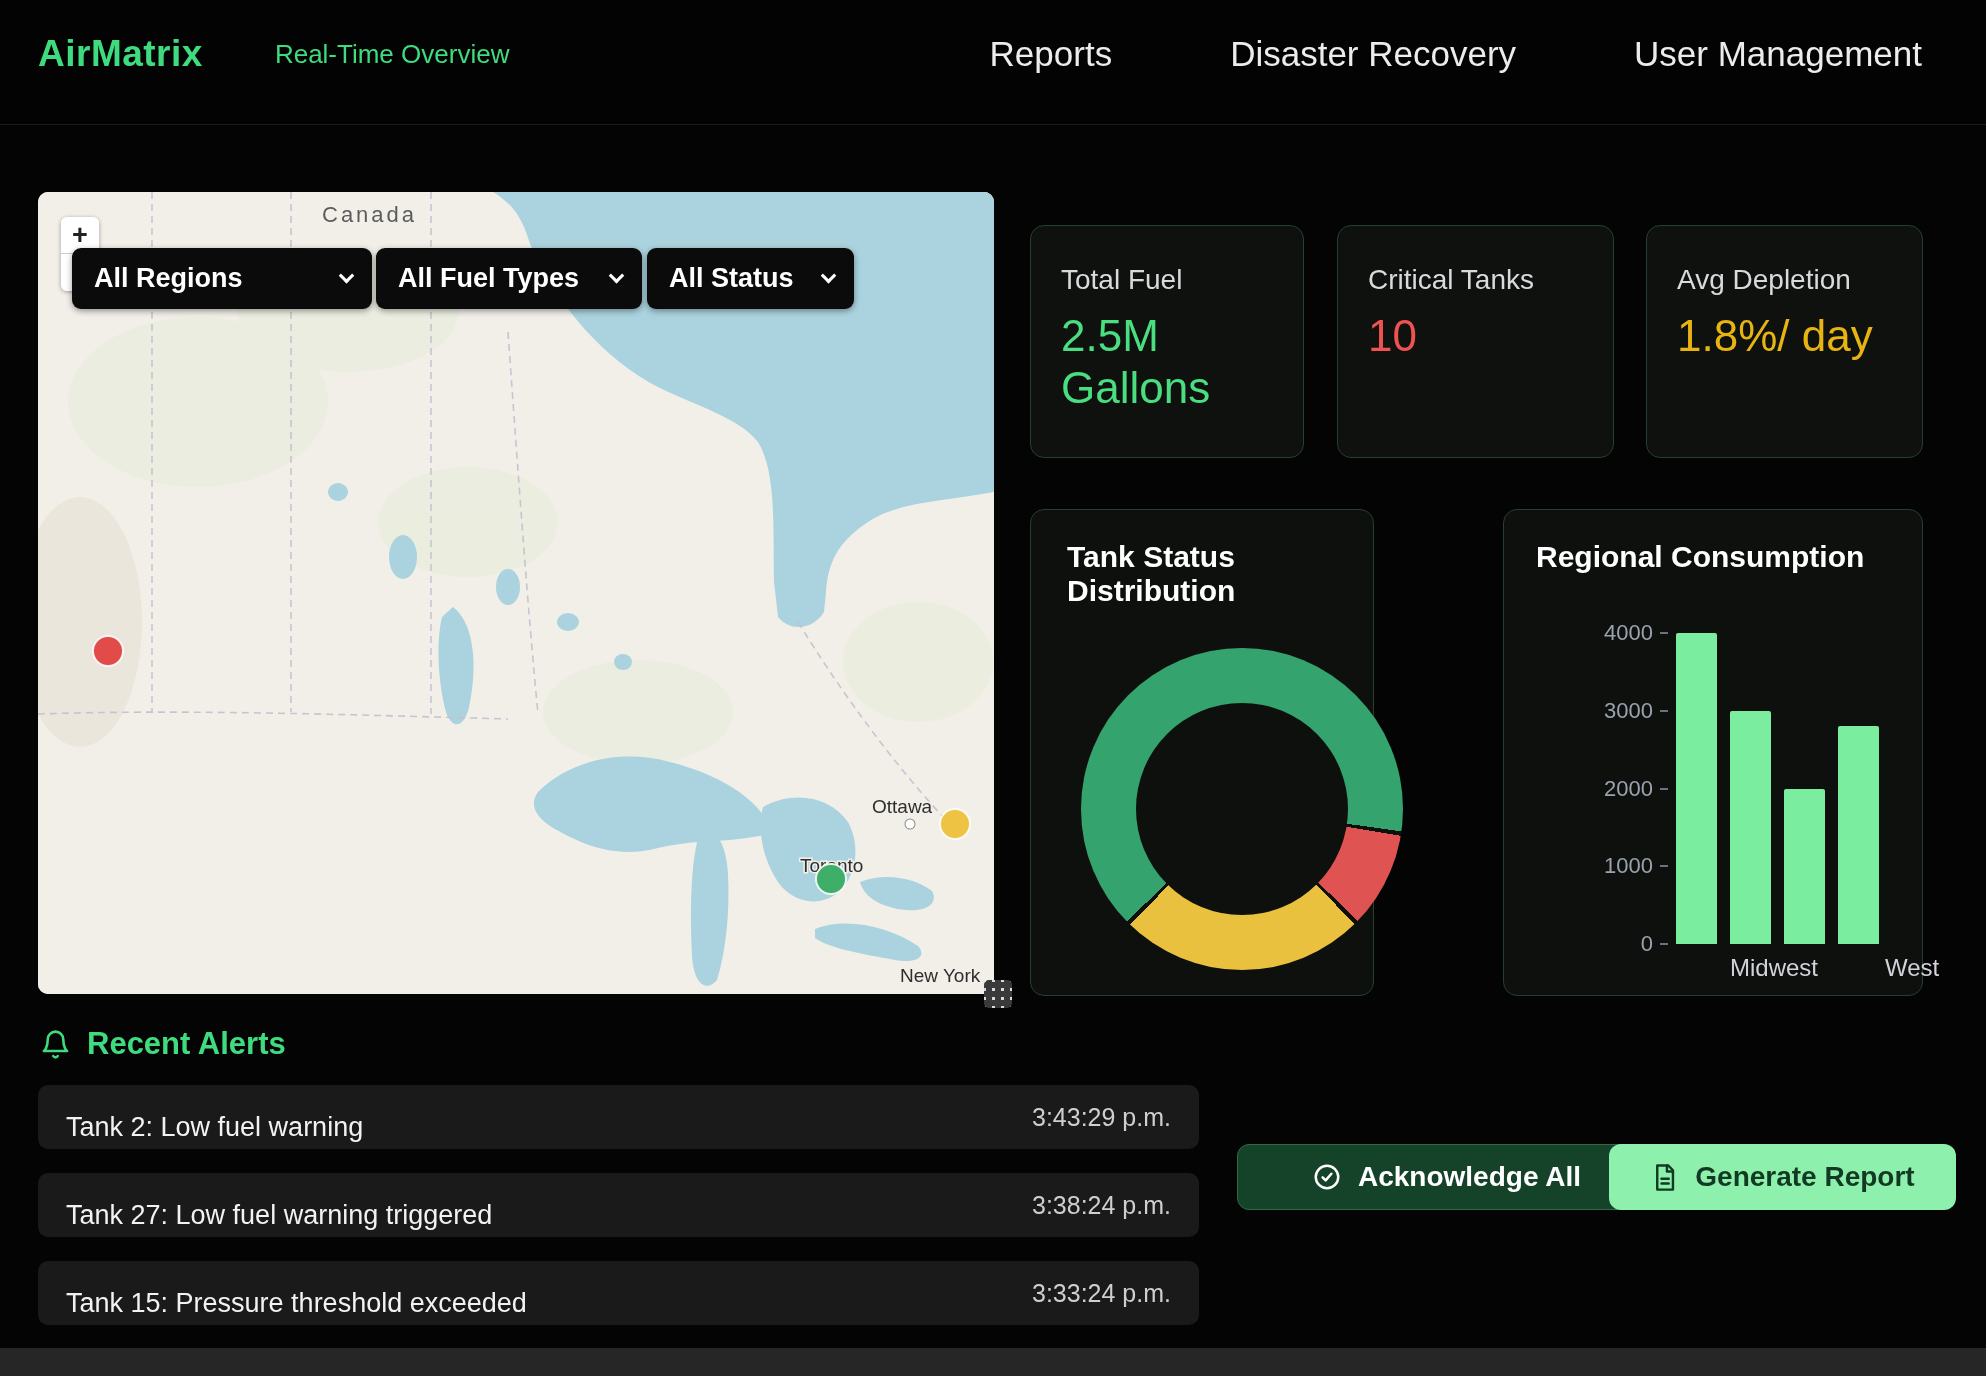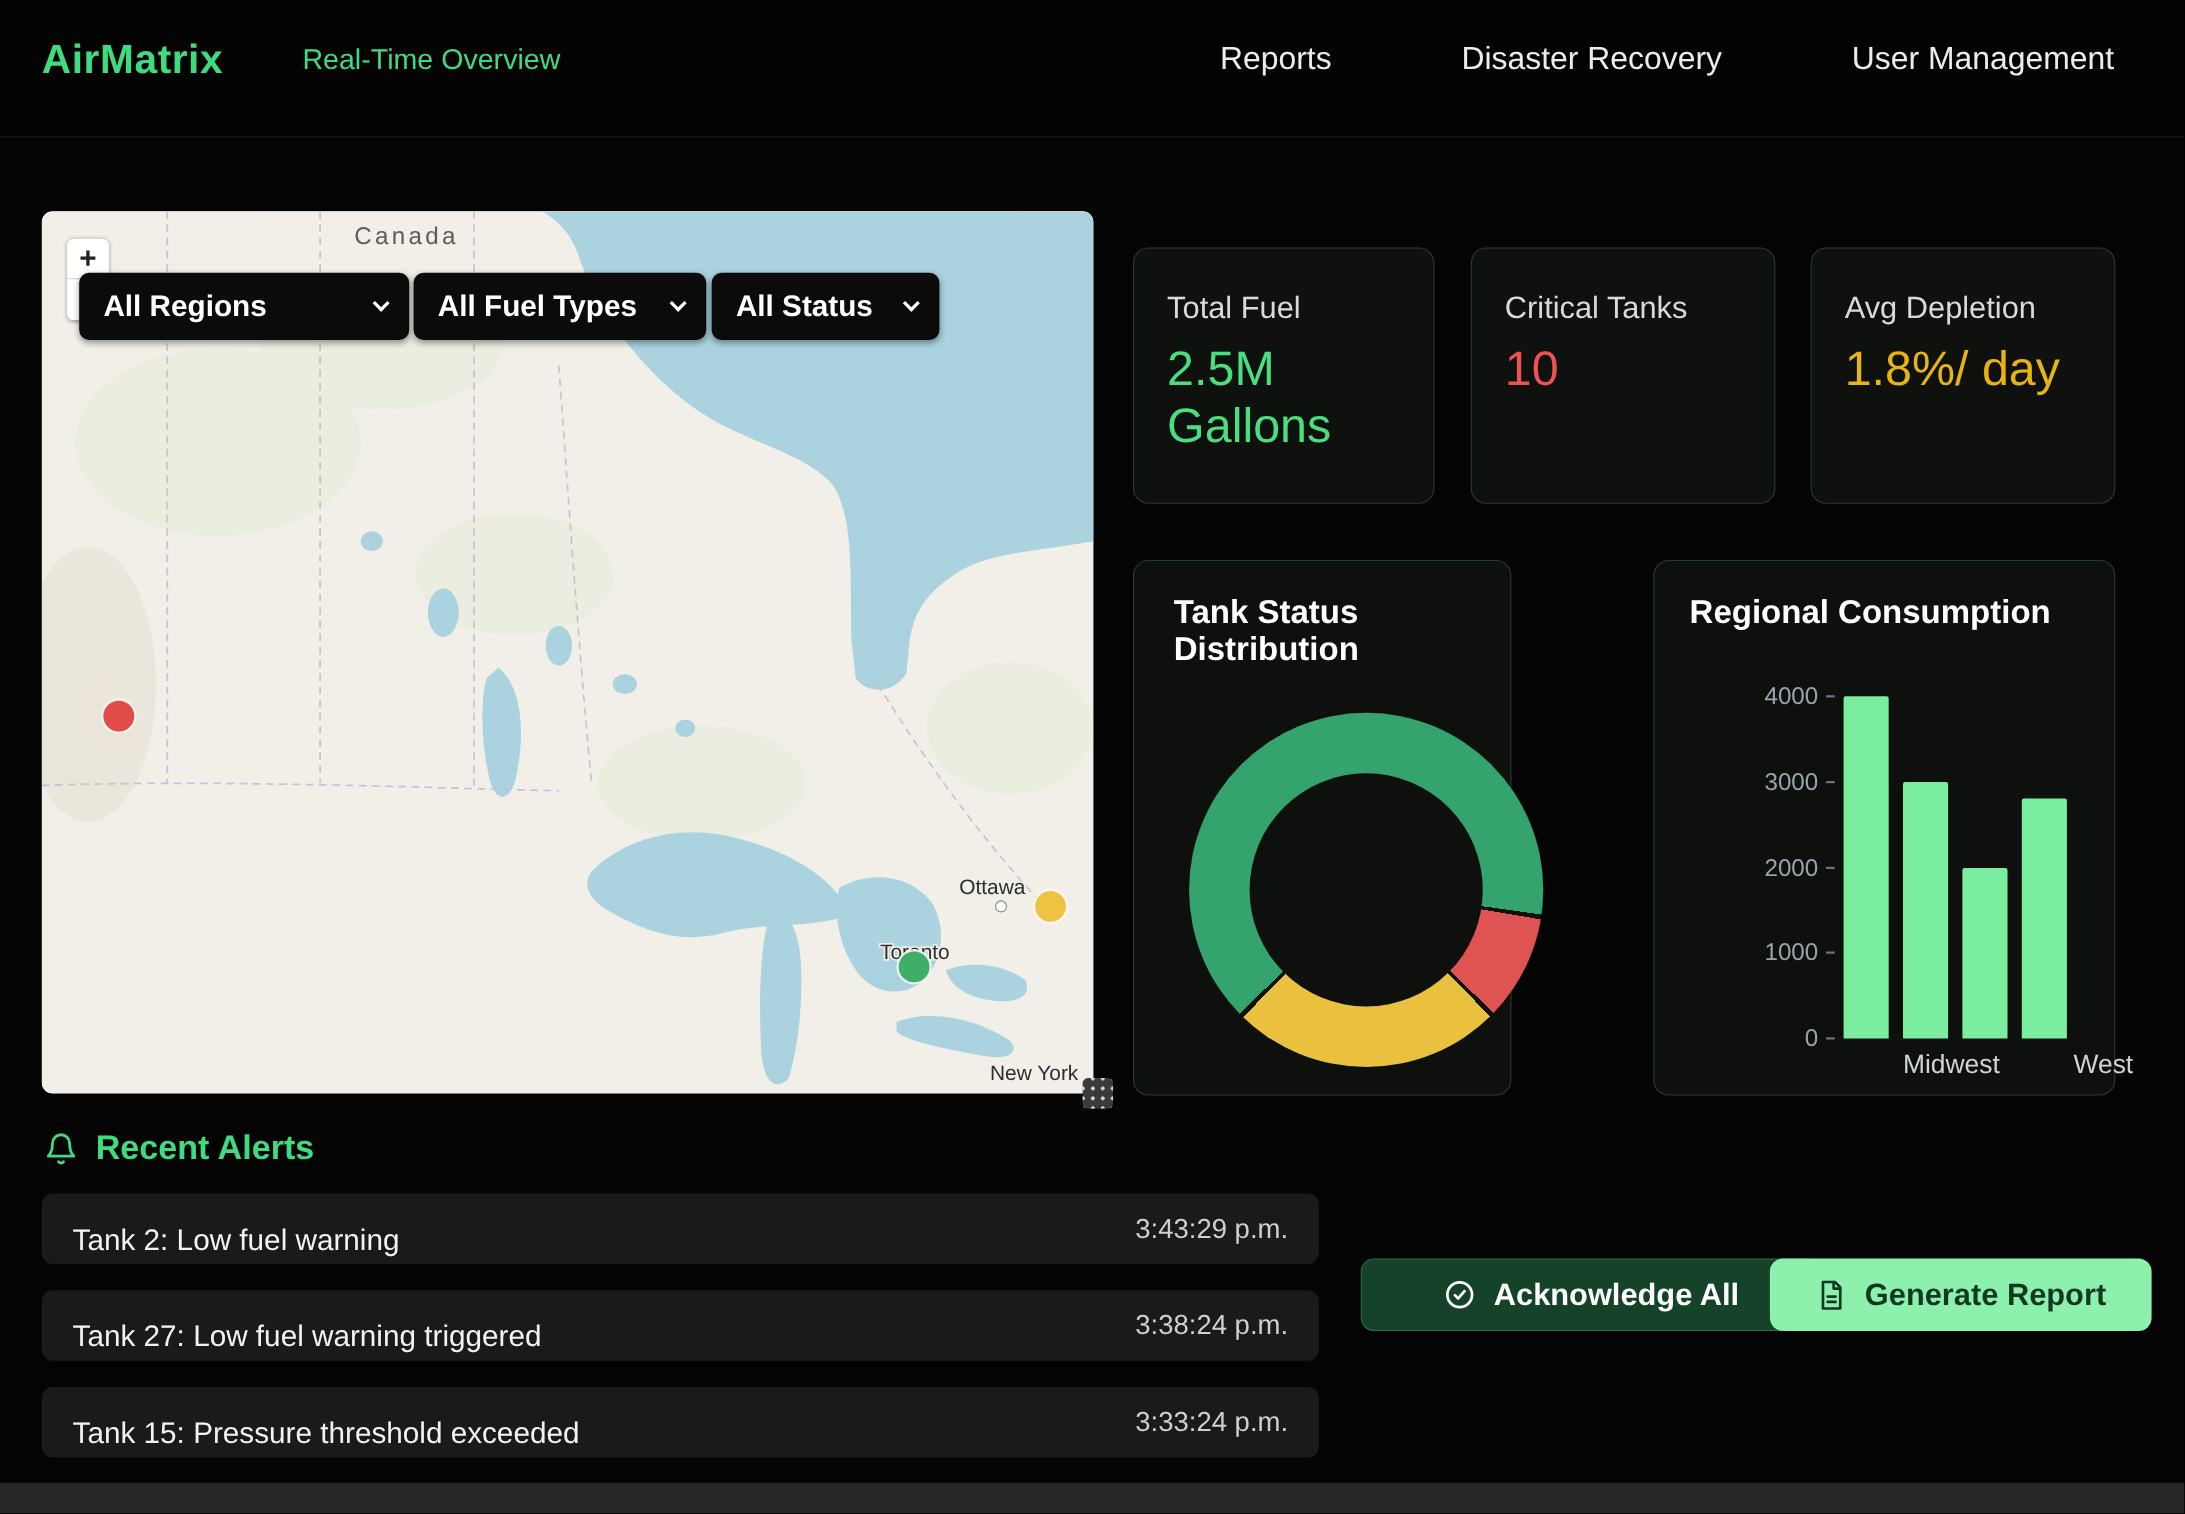--- a/index.html
+++ b/index.html
@@ -13,21 +13,21 @@
   #header {
     position:absolute; left:0; top:0; width:1986px; height:125px;
     background:#030303; border-bottom:1px solid #1c1c1c;
     display:flex; align-items:center; padding:0 64px 16px 38px;
   }
   .logo { font-size:37px; font-weight:bold; color:#3fdc7f; letter-spacing:0.5px; cursor:pointer; }
   .title-block { margin-left:72px; display:flex; flex-direction:column; gap:6px; }
   .page-title { font-size:40px; font-weight:bold; color:#fff; }
   .page-subtitle { font-size:26px; color:#3fdc7f; }
   .nav { margin-left:auto; display:flex; align-items:center; gap:118px; }
-  .nav-item { font-size:29px; color:#ececec; cursor:pointer; white-space:nowrap; }
+  .nav-item { font-size:35px; color:#ececec; cursor:pointer; white-space:nowrap; }
 
   
   #map {
     position:absolute; left:38px; top:192px; width:956px; height:802px;
     border-radius:10px; overflow:hidden; background:#f2efe9;
   }
   #map svg { position:absolute; left:0; top:0; }
   .zoom-ctl {
     position:absolute; left:23px; top:25px; width:38px; z-index:3;
     border-radius:6px; overflow:hidden; box-shadow:0 1px 4px rgba(0,0,0,.35);

